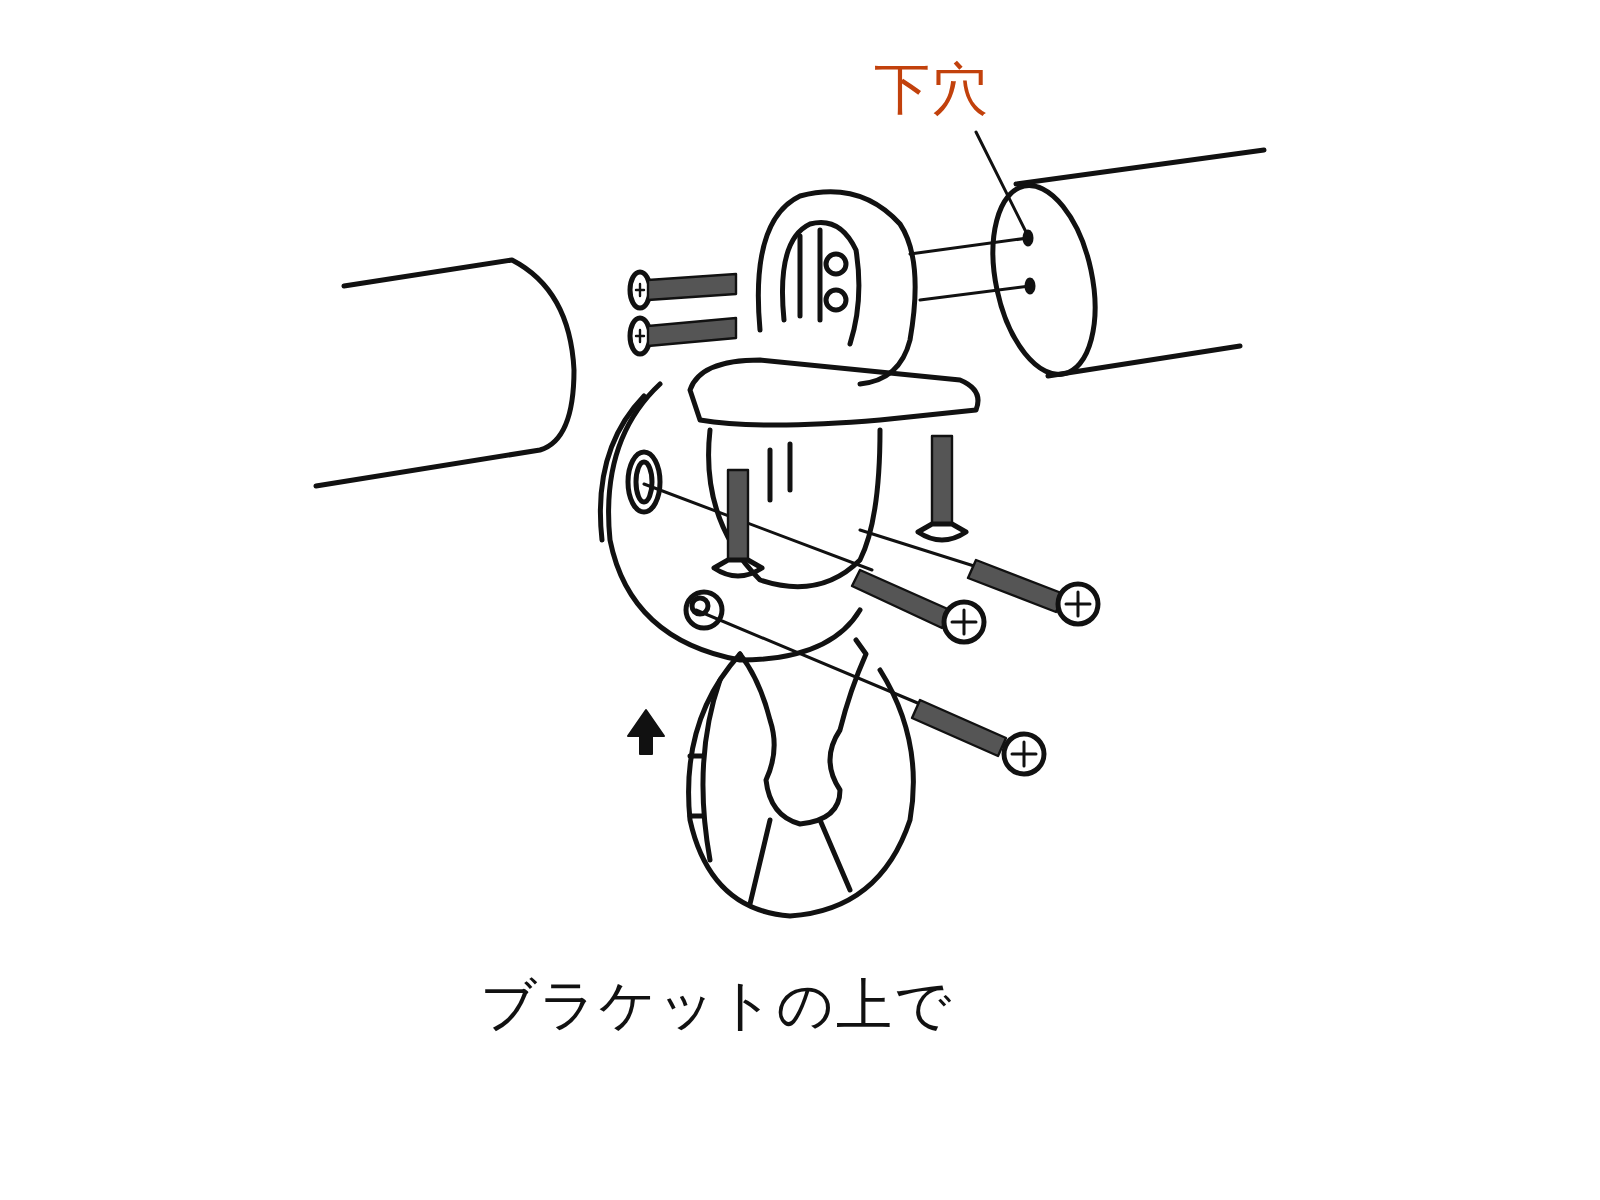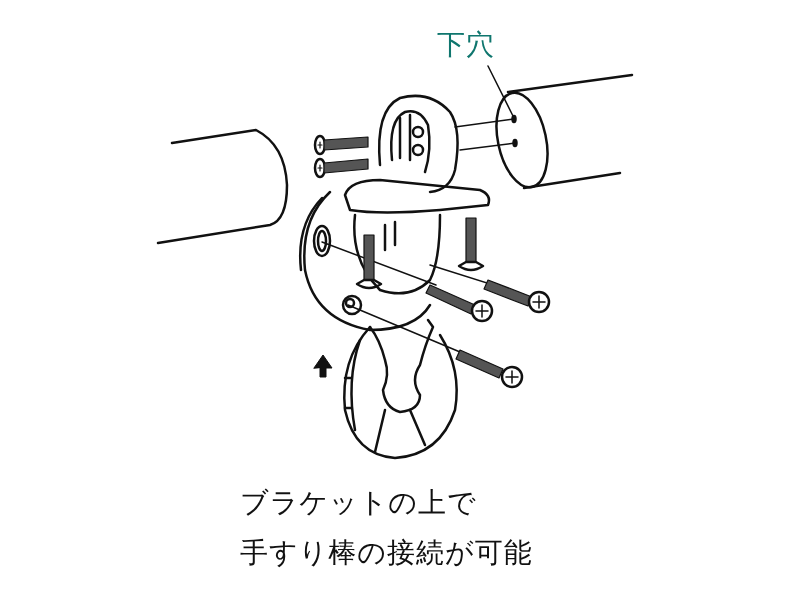--- a/index.html
+++ b/index.html
@@ -1,18 +1,18 @@
 <!DOCTYPE html>
 <html><head>
   <meta charset="utf-8">
   <style>
     html, body { margin: 0; padding: 0; background: #ffffff; }
     body { width: 800px; height: 600px; position: relative; overflow: hidden; font-family: "DejaVu Sans", sans-serif; }
     #diagram { position: absolute; left: 0; top: 0; width: 800px; height: 600px; }
-    .label-top { position: absolute; left: 437px; top: 26px; font-size: 28px; color: #0f766e; letter-spacing: 1px; }
+    .label-top { position: absolute; left: 437px; top: 26px; font-size: 28px; color: #c2410c; letter-spacing: 1px; }
     .caption { position: absolute; left: 240px; top: 478px; font-size: 28px; line-height: 50px; color: #111; letter-spacing: 1px; }
     .caption div { white-space: nowrap; }
   </style>
 </head>
 <body>
 
 <svg id="diagram" viewBox="0 0 800 600" xmlns="http://www.w3.org/2000/svg" fill="none" stroke="#111" stroke-width="2.5" stroke-linecap="round" stroke-linejoin="round">
 
   <g>
     <path d="M172 143 L256 130 Q285 145 287 185 Q287 220 270 225 L158 243"></path>
@@ -103,14 +103,13 @@
     <path d="M345 378 h6 M345 408 h6"></path>
   </g>
 
   <path d="M314 368 L323 355 L332 368 L326 368 L326 377 L320 377 L320 368 Z" fill="#111" stroke-width="1"></path>
 </svg>
 
 <div class="label-top">下穴</div>
 
 <div class="caption">
   <div>ブラケットの上で</div>
-  <div>手すり棒の接続が可能</div>
 </div>
 
 </body></html>

